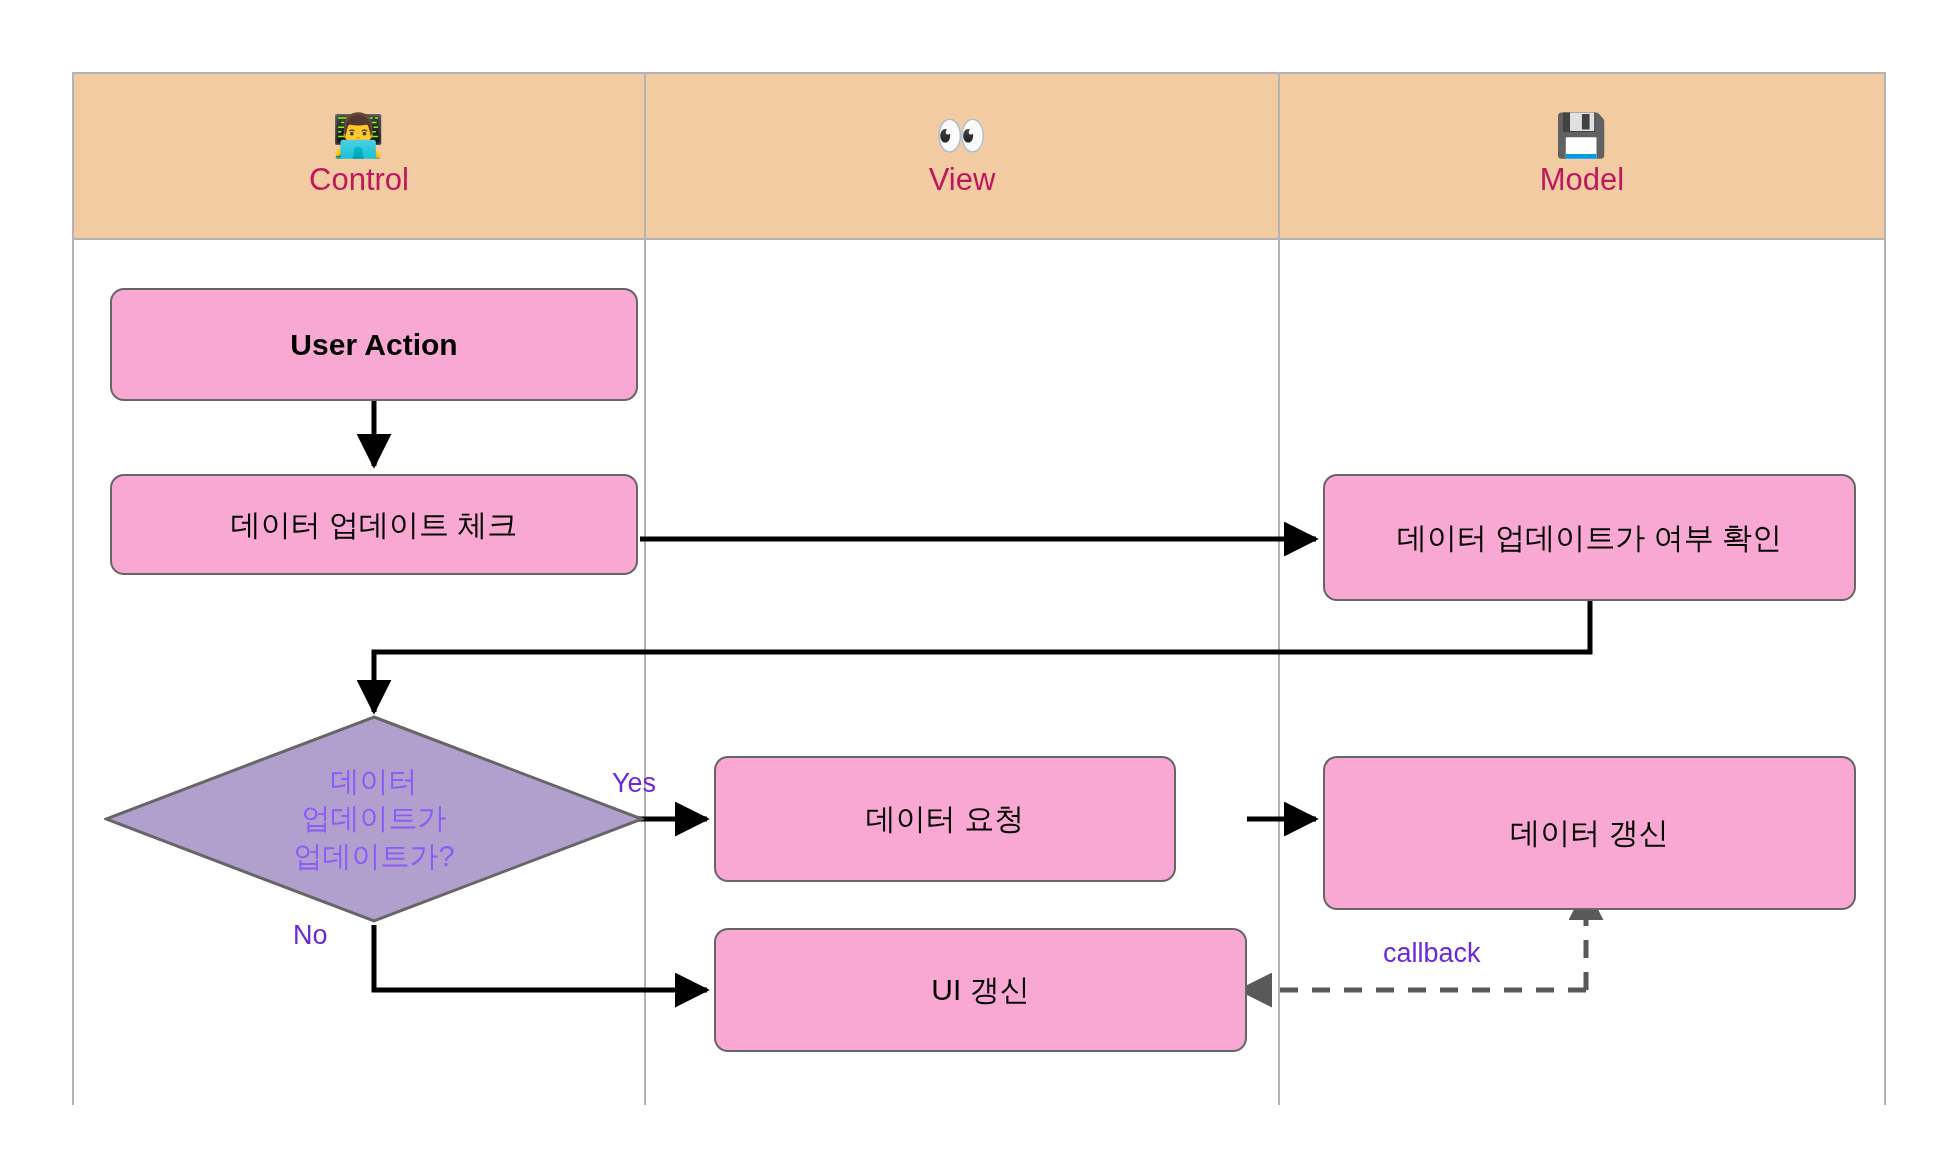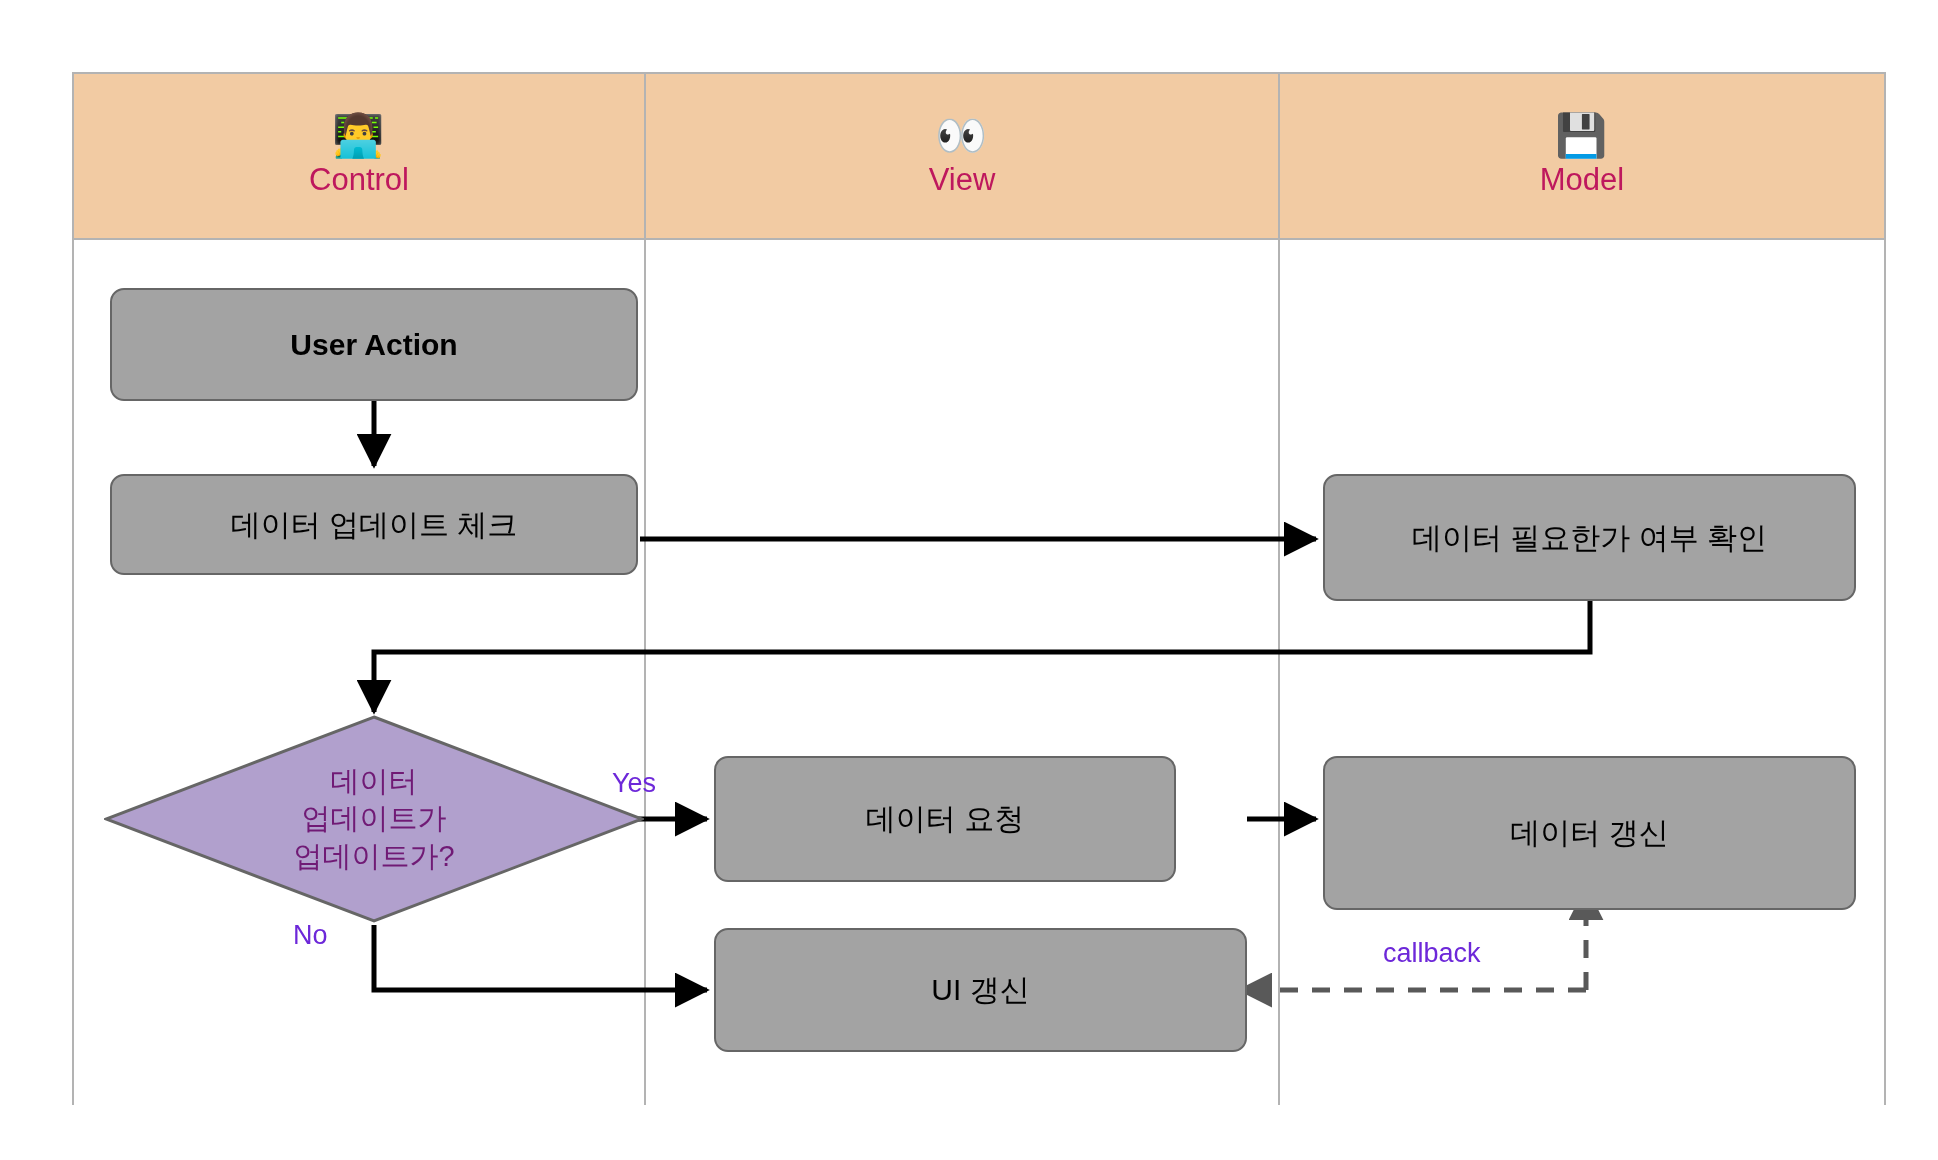--- a/index.html
+++ b/index.html
@@ -73,21 +73,21 @@
   }
   .lane-cell:last-child { border-right: none; }
 
   .col-control { width: 572px; flex: 0 0 572px; }
   .col-view    { width: 634px; flex: 0 0 634px; }
   .col-model   { width: 604px; flex: 0 0 604px; }
 
   
   .node {
     position: absolute;
-    background: #a3a3a3;
+    background: #f9a8d4;
     border: 2px solid #666666;
     border-radius: 14px;
     box-sizing: border-box;
     display: flex;
     align-items: center;
     justify-content: center;
     text-align: center;
     color: #000000;
     font-size: 30px;
     line-height: 1.25;
@@ -110,21 +110,21 @@
     left: 0; top: 0;
     width: 100%;
     height: 100%;
     display: flex;
     flex-direction: column;
     align-items: center;
     justify-content: center;
     text-align: center;
     font-size: 29px;
     line-height: 1.28;
-    color: #701a75;
+    color: #8b5cf6;
     z-index: 2;
   }
 
   
   #edges {
     position: absolute;
     left: 0; top: 0;
     width: 1938px;
     height: 1160px;
     z-index: 3;
@@ -214,21 +214,21 @@
 
   <div class="node" style="left:714px; top:756px; width:462px; height:126px;">
     <span>데이터 요청</span>
   </div>
 
   <div class="node" style="left:714px; top:928px; width:533px; height:124px;">
     <span>UI 갱신</span>
   </div>
 
   <div class="node" style="left:1323px; top:474px; width:533px; height:127px;">
-    <span>데이터 필요한가 여부 확인</span>
+    <span>데이터 업데이트가 여부 확인</span>
   </div>
 
   <div class="node" style="left:1323px; top:756px; width:533px; height:154px;">
     <span>데이터 갱신</span>
   </div>
 
   <span class="edge-label" style="left:612px; top:768px;">Yes</span>
 
   <span class="edge-label" style="left:293px; top:920px;">No</span>
 

